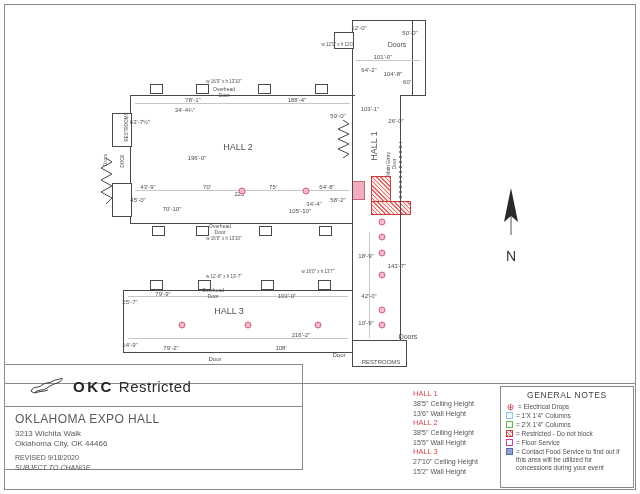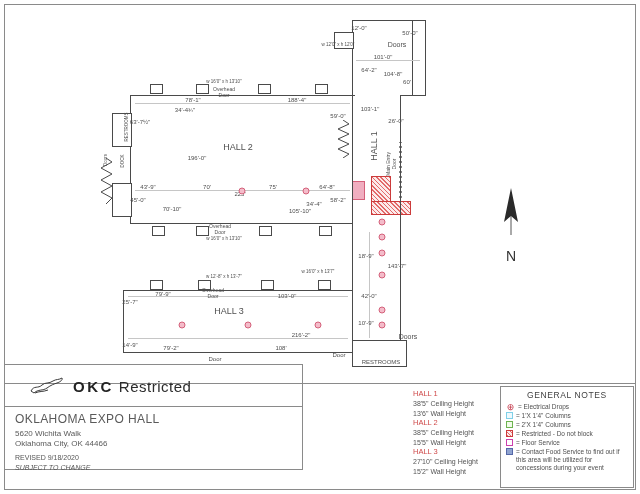--- a/index.html
+++ b/index.html
@@ -182,21 +182,21 @@
     <div class="logo-row">
       <svg width="36" height="20" viewBox="0 0 36 20">
         <path d="M2 15 C5 9 9 13 13 9 C16 6 20 8 24 5 C27 3 30 4 33 2 C34 4 31 6 28 7 C25 8 22 9 18 12 C14 15 9 13 5 17 Z" fill="none" stroke="#3a3a3a" stroke-width="1"></path>
         <path d="M6 17 C10 15 14 16 19 14" fill="none" stroke="#3a3a3a" stroke-width="1"></path>
       </svg>
       <span class="logo-okc">OKC</span>
       <span class="logo-fg">Restricted</span>
     </div>
     <div class="addr-box">
       <div class="facility">OKLAHOMA EXPO HALL</div>
-      <div class="addr">5620 Wichita Walk</div>
+      <div class="addr">3213 Wichita Walk</div>
       <div class="addr">Oklahoma City, OK 44466</div>
       <div class="revised">REVISED 9/18/2020</div>
       <div class="subject">SUBJECT TO CHANGE</div>
     </div>
   </div>
 
   <div class="specs">
     <div class="spec-name">HALL 1</div>
     <div class="spec-line">38'5" Ceiling Height</div>
     <div class="spec-line">13'6" Wall Height</div>

